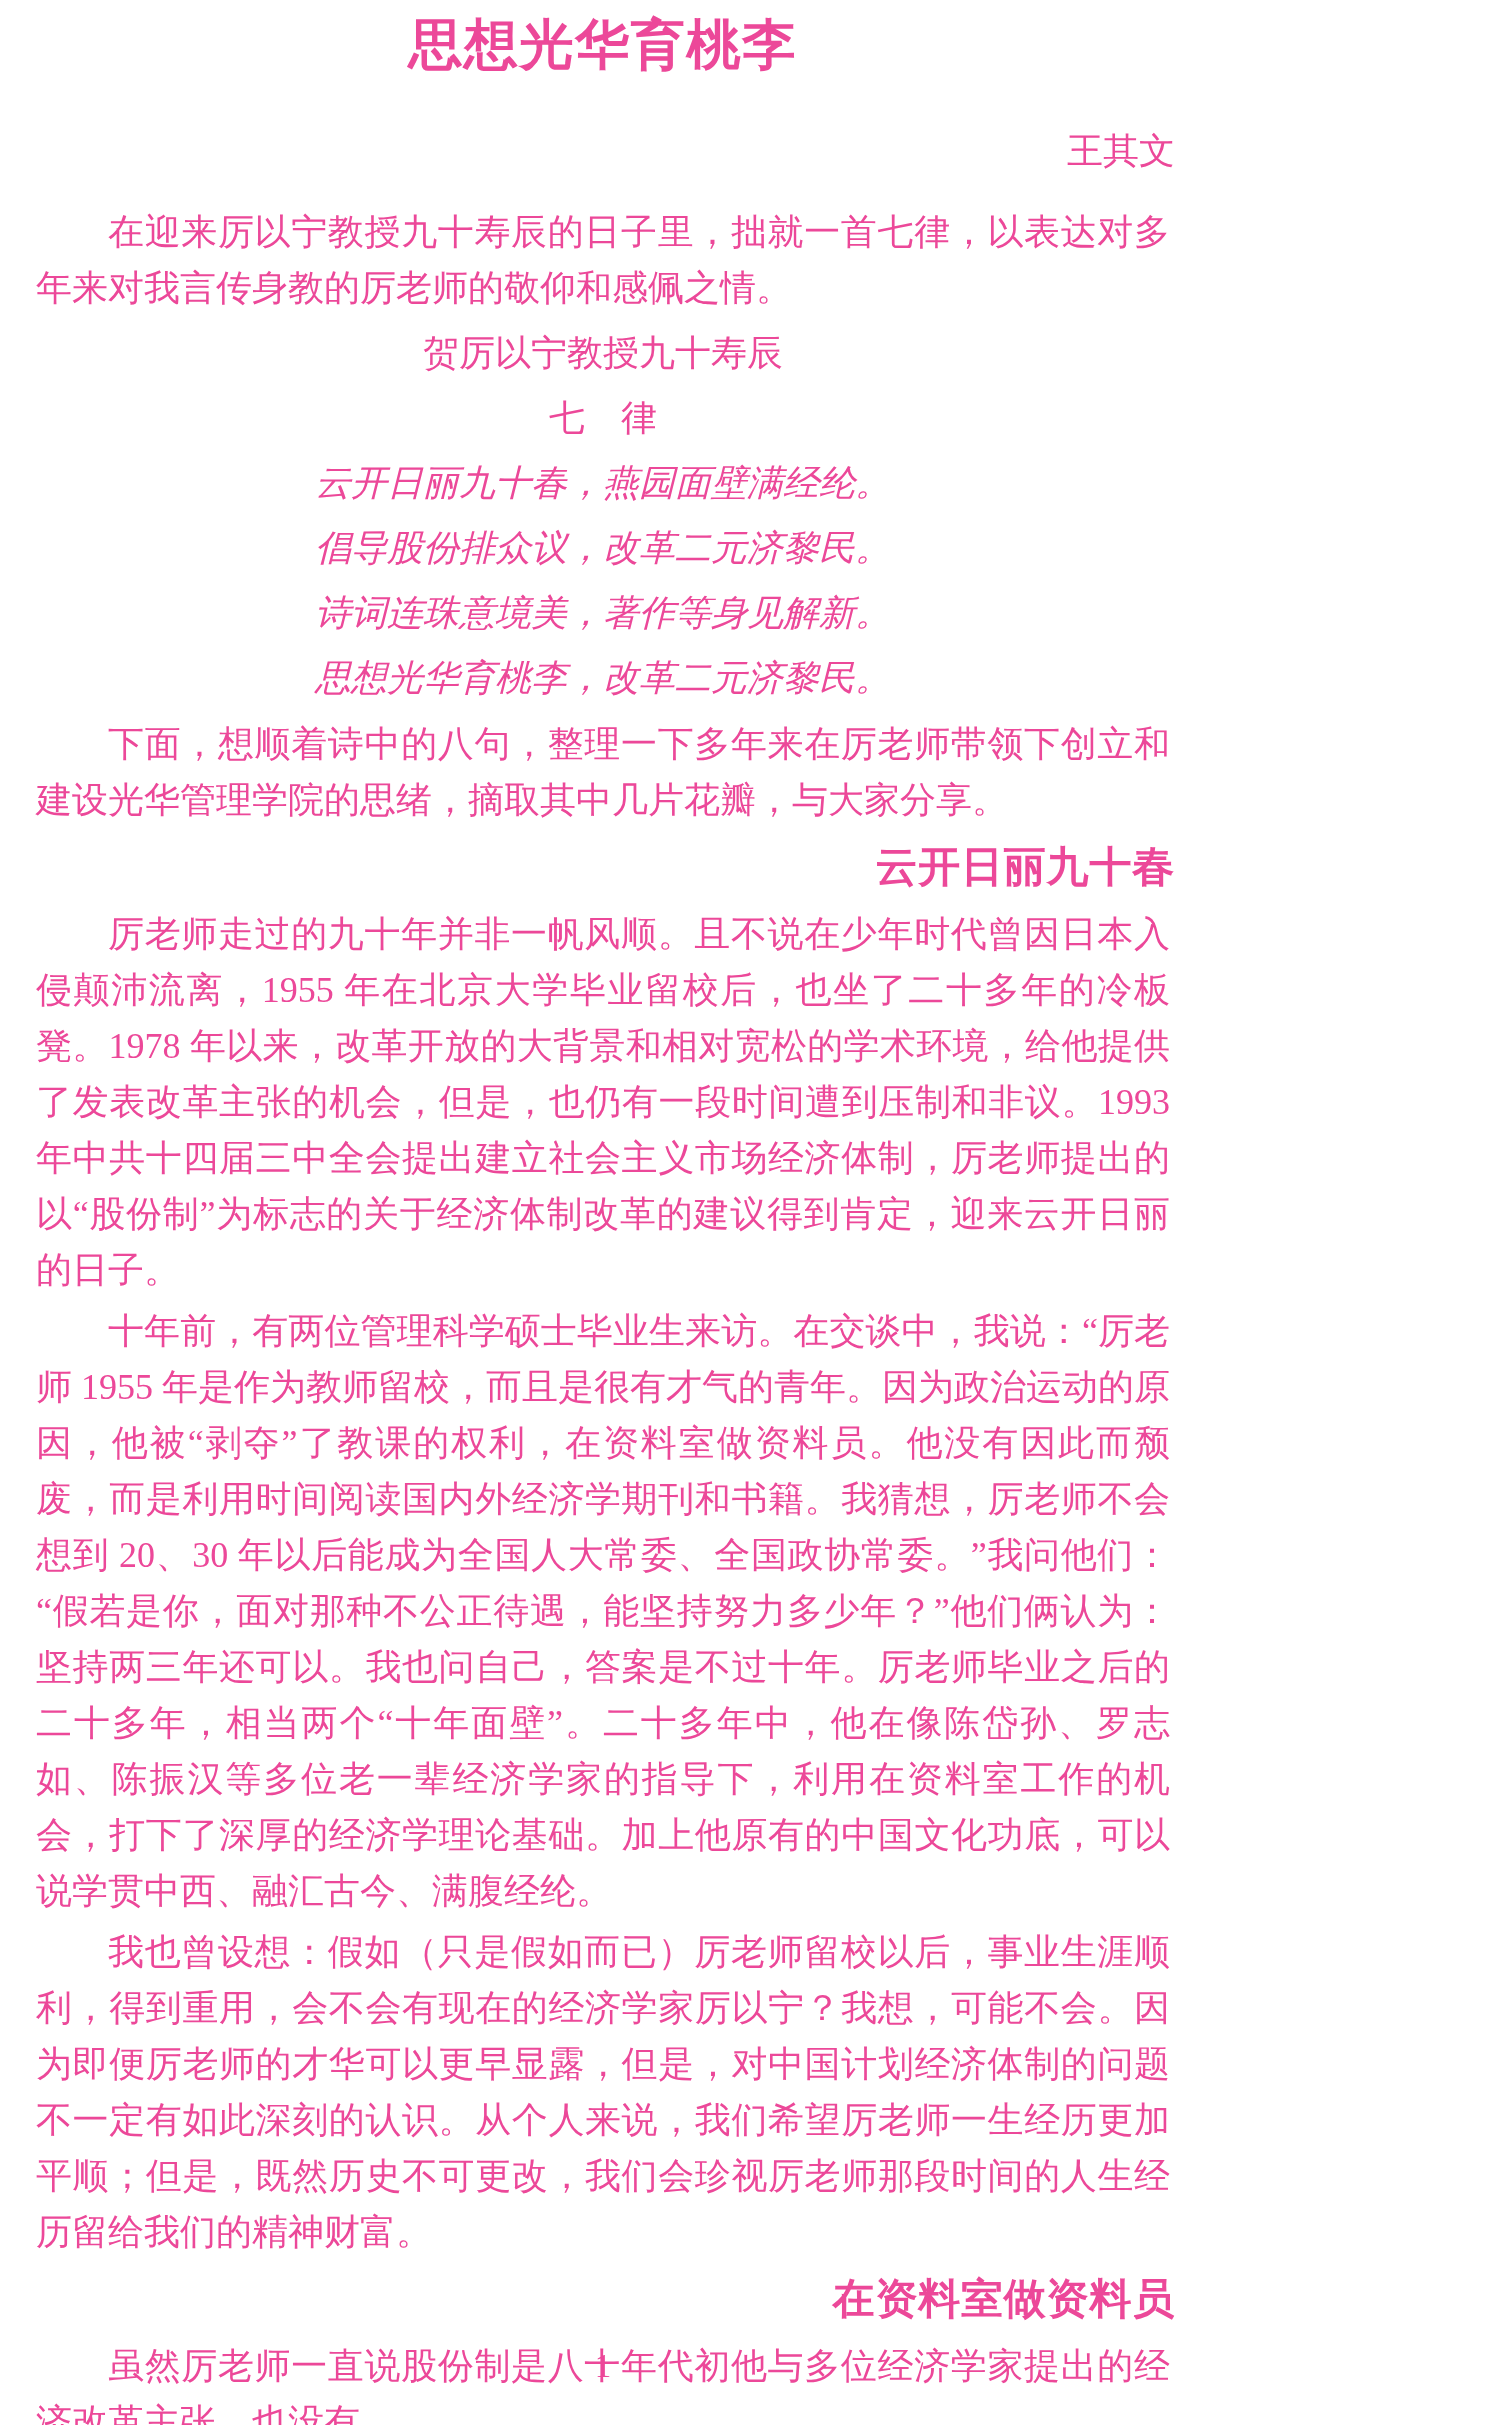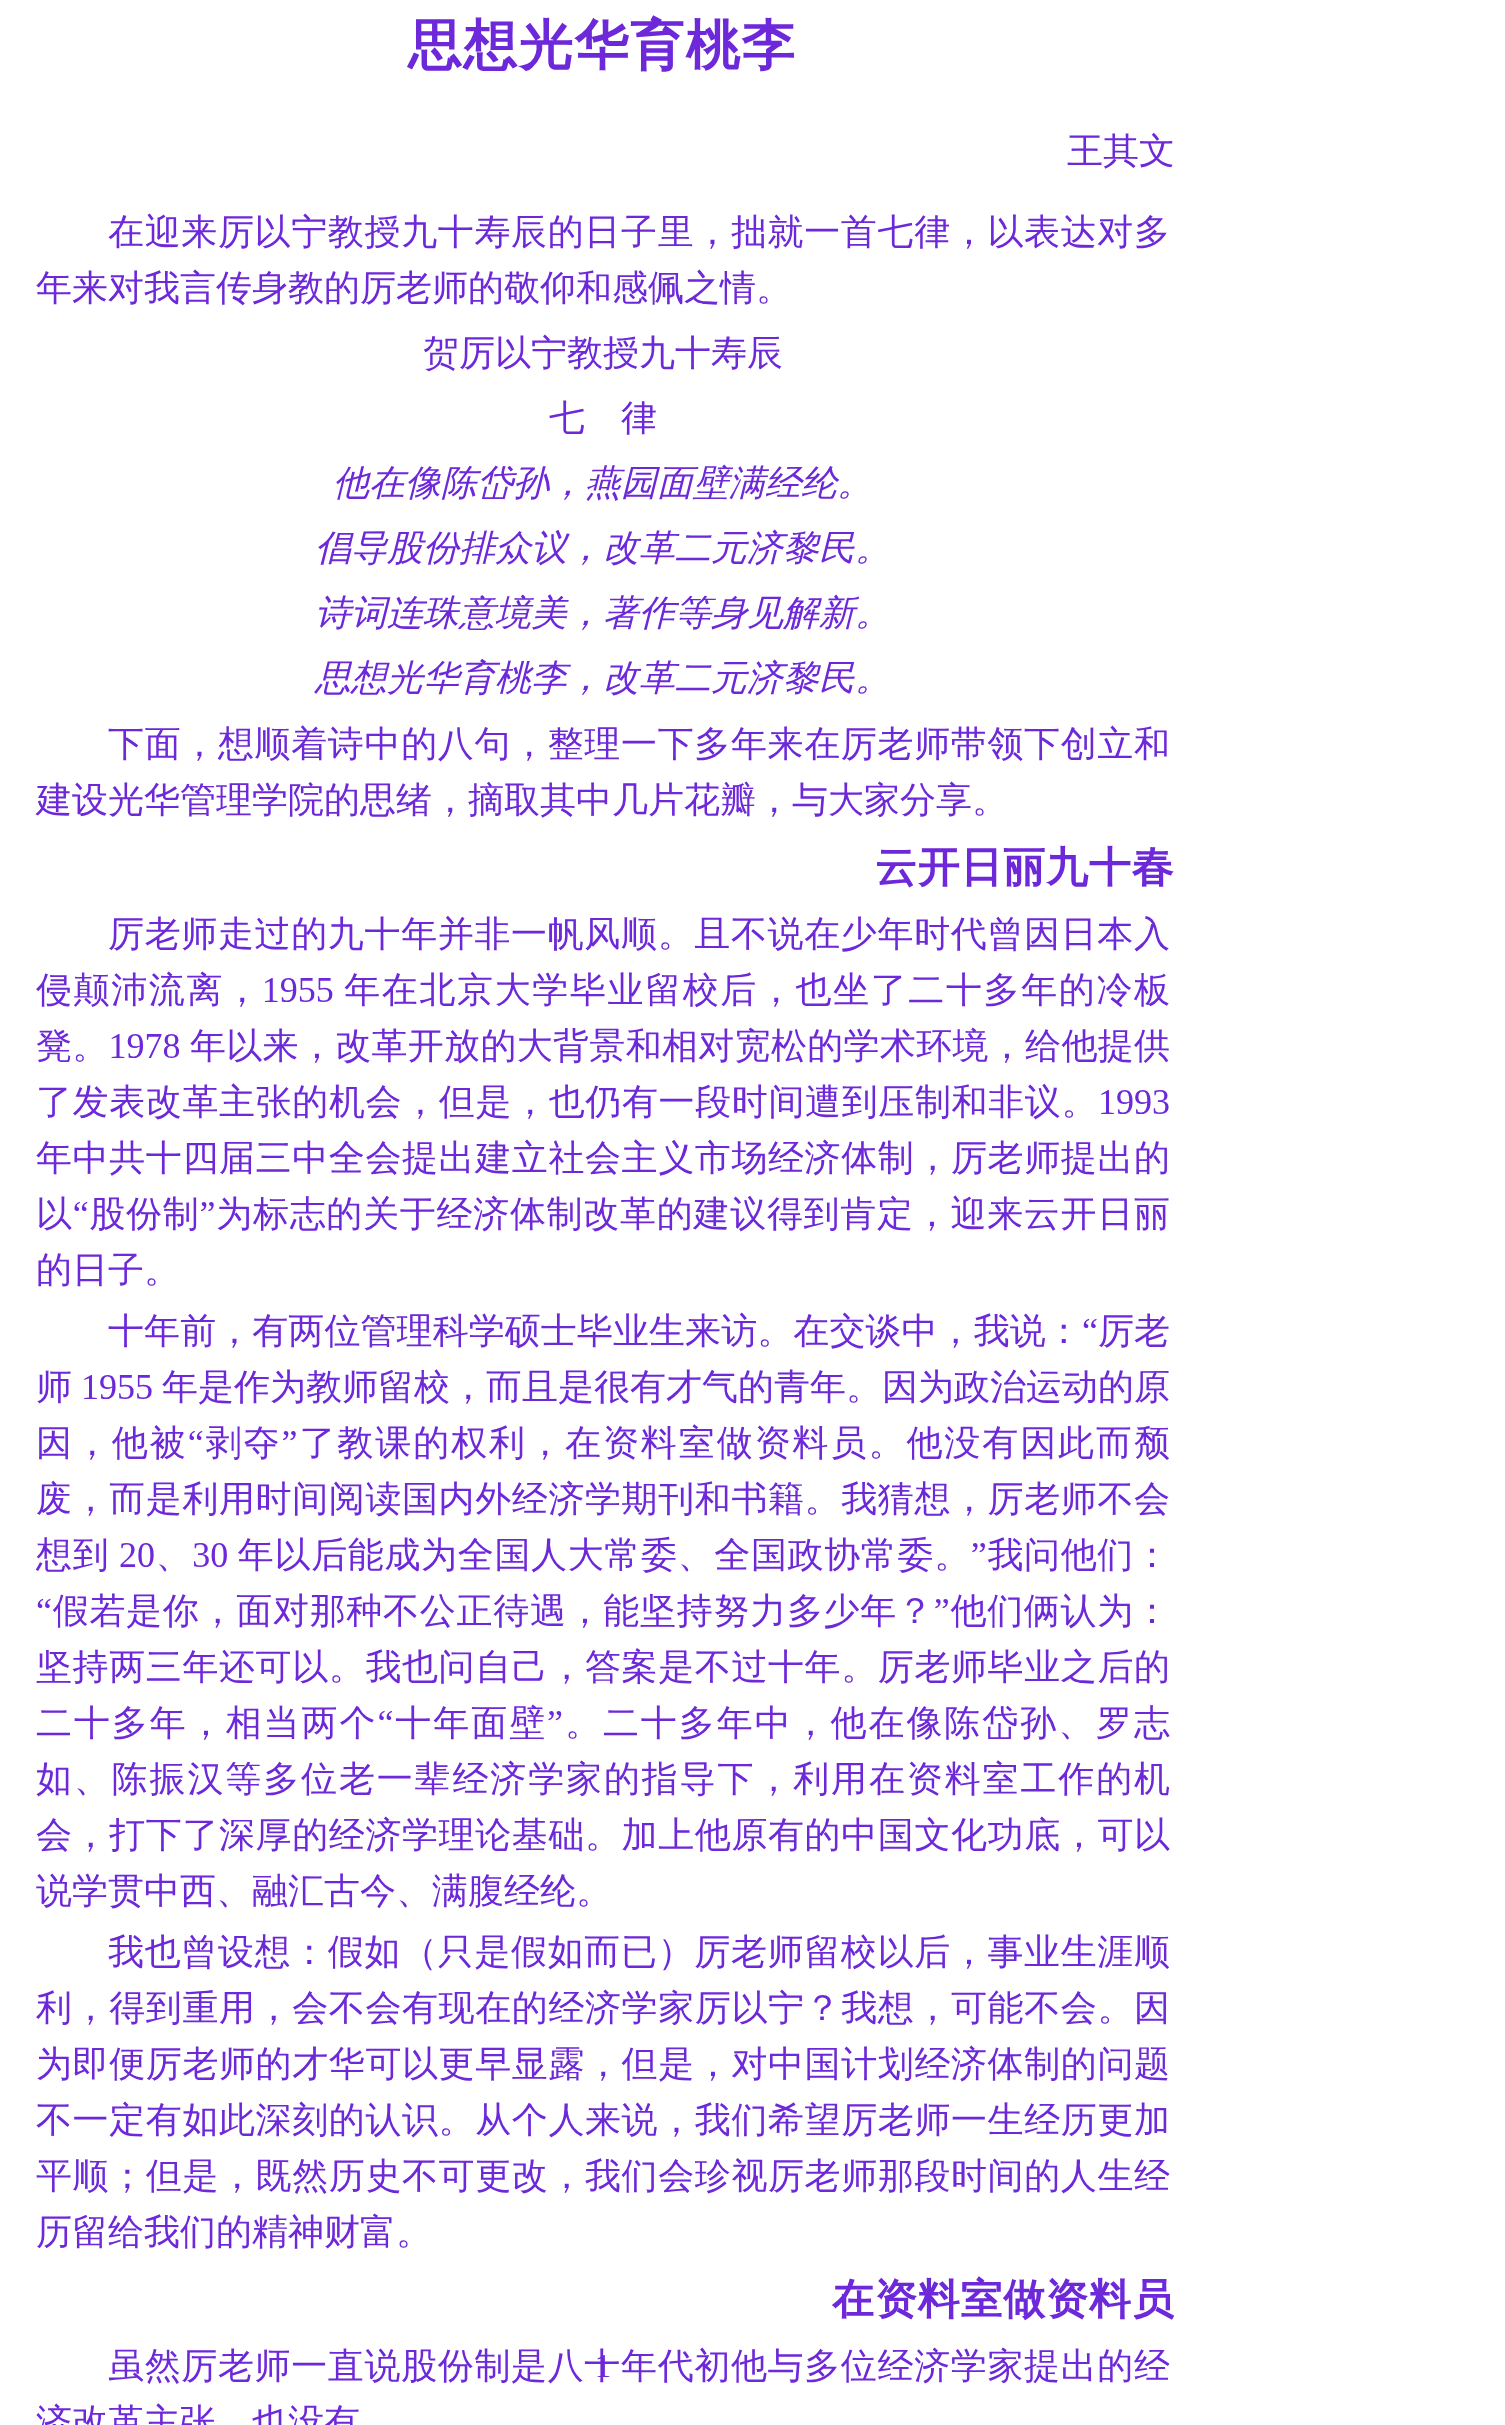--- a/index.html
+++ b/index.html
@@ -1,21 +1,21 @@
 <!DOCTYPE html>
 <html lang="zh" style="font-size:13px"><head>
 <meta charset="utf-8">
 <style>
   html, body { margin: 0; padding: 0; background: #ffffff; }
   .page {
     position: relative;
     width: 1242px;
     height: 2426px;
     background: #ffffff;
-    color: #6d28d9;
+    color: #ec4899;
     box-sizing: border-box;
     padding: 0 67px 0 31px;
     overflow: hidden;
     font-family: "Liberation Serif", "DejaVu Serif", serif;
   }
   .doc-title {
     margin: 8.1px 0 0 0;
     font-size: 54px;
     line-height: 75px;
     font-weight: 700;
@@ -77,21 +77,21 @@
 
   <div class="author">王其文</div>
 
   <p class="body-para first">在迎来厉以宁教授九十寿辰的日子里，拙就一首七律，以表达对多年来对我言传身教的厉老师的敬仰和感佩之情。</p>
 
   <div class="center-line">贺厉以宁教授九十寿辰</div>
 
   <div class="center-line">七　律</div>
 
   <div>
-    <div class="poem-line">他在像陈岱孙，燕园面壁满经纶。</div>
+    <div class="poem-line">云开日丽九十春，燕园面壁满经纶。</div>
     <div class="poem-line">倡导股份排众议，改革二元济黎民。</div>
     <div class="poem-line">诗词连珠意境美，著作等身见解新。</div>
     <div class="poem-line">思想光华育桃李，改革二元济黎民。</div>
   </div>
 
   <p class="body-para">下面，想顺着诗中的八句，整理一下多年来在厉老师带领下创立和建设光华管理学院的思绪，摘取其中几片花瓣，与大家分享。</p>
 
   <h2 class="section-heading">云开日丽九十春</h2>
 
   <p class="body-para">厉老师走过的九十年并非一帆风顺。且不说在少年时代曾因日本入侵颠沛流离，1955 年在北京大学毕业留校后，也坐了二十多年的冷板凳。1978 年以来，改革开放的大背景和相对宽松的学术环境，给他提供了发表改革主张的机会，但是，也仍有一段时间遭到压制和非议。1993 年中共十四届三中全会提出建立社会主义市场经济体制，厉老师提出的以“股份制”为标志的关于经济体制改革的建议得到肯定，迎来云开日丽的日子。</p>

